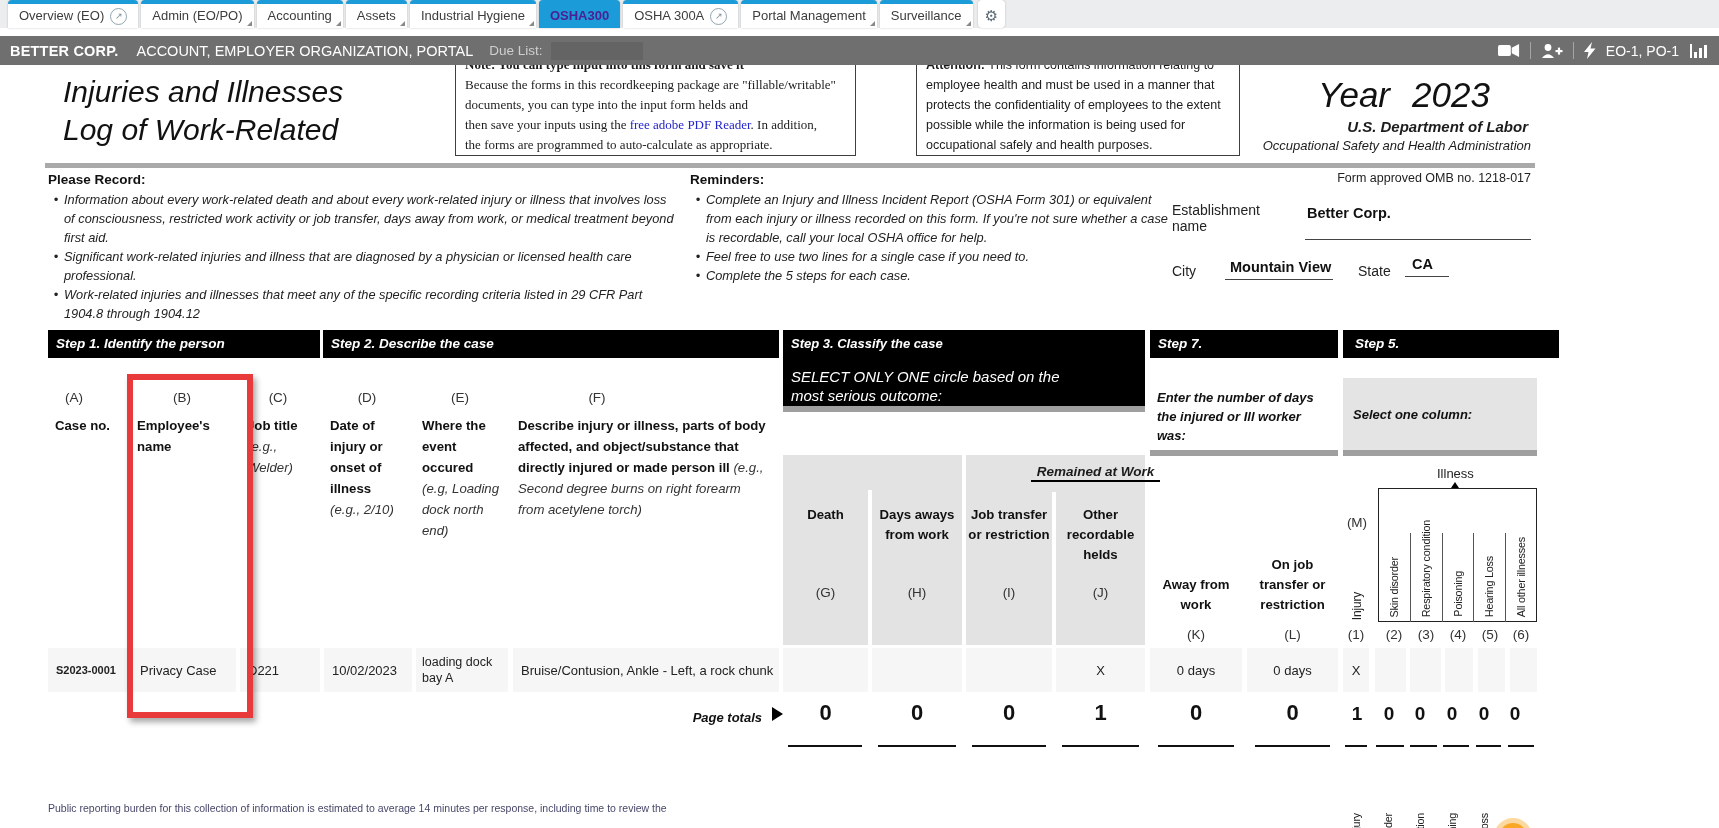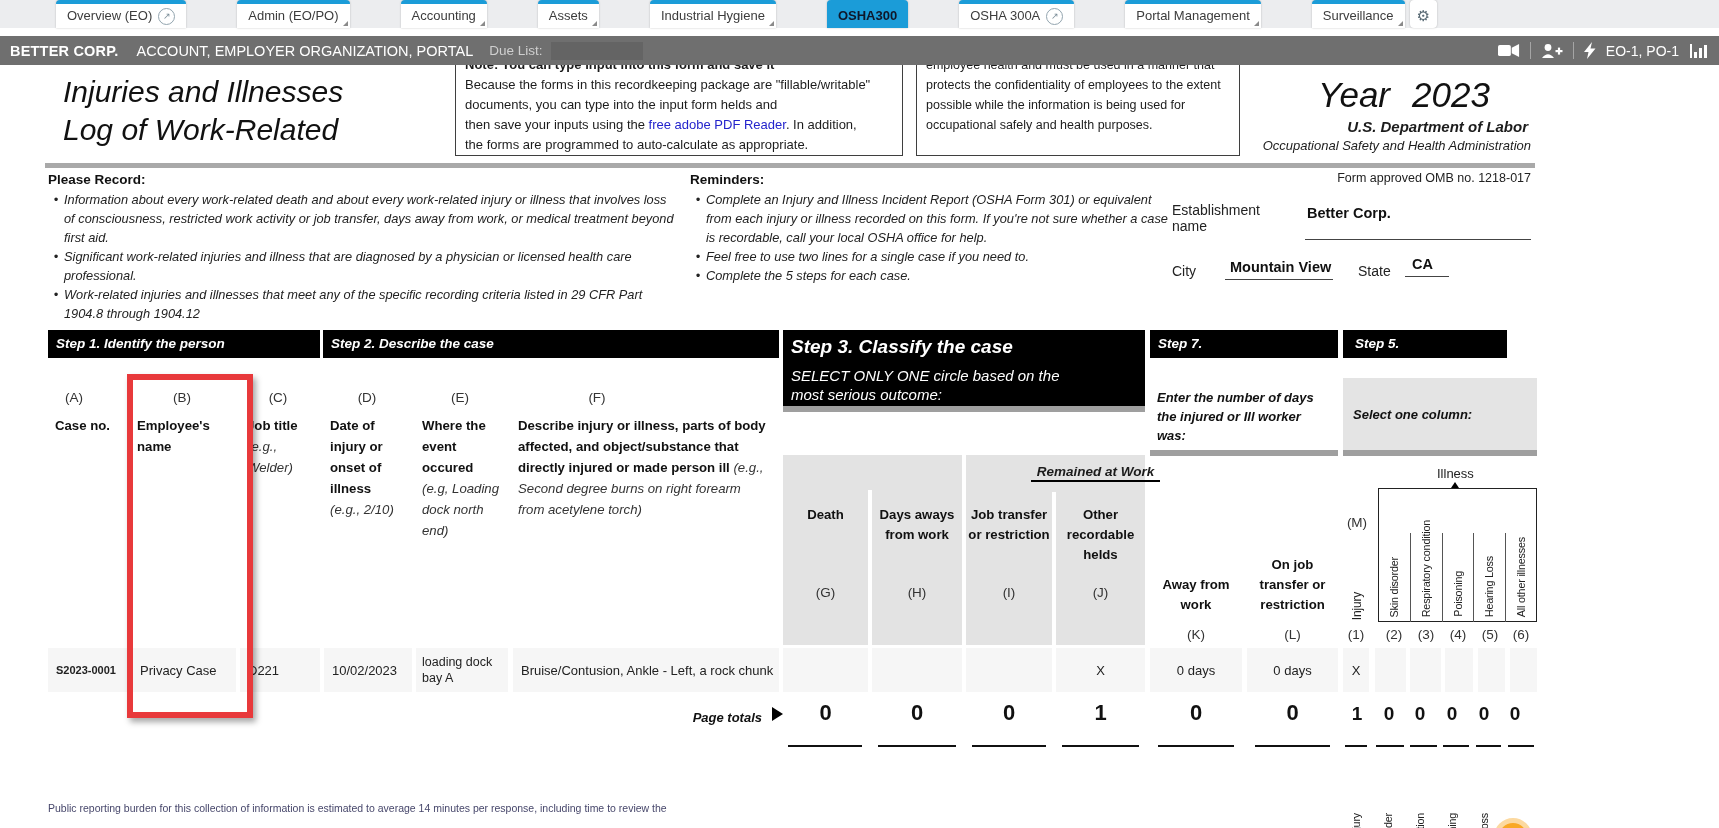--- a/index.html
+++ b/index.html
@@ -5,22 +5,22 @@
   html,body{margin:0;padding:0;background:#dfe1e3;}
   .screen{position:relative;width:1719px;height:828px;background:#ffffff;overflow:hidden;
           font-family:"Liberation Sans",sans-serif;color:#1c1c1c;}
   .abs{position:absolute;}
 
   
   .tabbar{position:absolute;left:0;top:0;width:1719px;height:32px;background:#ecedef;
           border-bottom:4px solid #ffffff;display:flex;align-items:flex-end;padding-left:8px;box-sizing:border-box;z-index:6;}
   .tab{position:relative;height:24px;line-height:24px;background:#fff;border-top:4px solid #1b9cd8;
        border-radius:4px 4px 0 0;padding:0 11px;margin-right:3px;font-size:13px;color:#3c3c3c;
-       box-shadow:0 0 2px rgba(0,0,0,.25);display:flex;align-items:center;gap:6px;cursor:default;margin-left:48px;}
-  .tab.active{background:#1b9cd8;color:#0f172a;font-weight:bold;}
+       box-shadow:0 0 2px rgba(0,0,0,.25);display:flex;align-items:center;gap:6px;cursor:default;}
+  .tab.active{background:#1b9cd8;color:#4c1d95;font-weight:bold;}
   .tab.fold::after{content:"";position:absolute;right:2px;bottom:2px;width:0;height:0;
        border-left:5px solid transparent;border-bottom:5px solid #8a8a8a;}
   .popout{display:inline-flex;width:15px;height:15px;border:1px solid #93a5af;border-radius:50%;
        color:#7b8d98;font-size:9px;align-items:center;justify-content:center;background:#fff;}
   .gearbtn{height:24px;border-top:4px solid #fff;background:#fff;border-radius:4px;margin-left:2px;
        padding:0 7px;display:flex;align-items:center;font-size:15px;color:#5a6b75;box-shadow:0 0 2px rgba(0,0,0,.25);}
 
   
   .toolbar{position:absolute;left:0;top:36px;width:1719px;height:29px;background:#6f6f6f;z-index:5;
        display:flex;align-items:center;padding:0 10px;box-sizing:border-box;color:#fff;}
@@ -58,21 +58,21 @@
   .bullets .bmark{width:16px;flex:none;text-align:center;}
 
   .estlabel{font-size:14px;color:#222;}
   .estval{font-weight:bold;font-size:14.5px;color:#111;}
   .uline{position:absolute;height:1px;background:#444;}
 
   
   .blackbar{position:absolute;background:#000;color:#fff;font-weight:bold;font-style:italic;
        font-size:13.5px;padding:6px 0 0 8px;box-sizing:border-box;height:28px;}
   .step3box{position:absolute;background:#000;color:#fff;padding:6px 0 0 8px;box-sizing:border-box;}
-  .step3box .t{font-weight:bold;font-style:italic;font-size:19px;margin-bottom:8px;}
+  .step3box .t{font-weight:bold;font-style:italic;font-size:13px;margin-bottom:16px;}
   .step3box .s{font-style:italic;font-size:15px;line-height:19px;}
   .shadowbar{position:absolute;background:#9f9f9f;}
   .grayblock{position:absolute;background:#e3e3e3;}
   .whitegap{position:absolute;background:#ffffff;}
   .colletter{position:absolute;font-size:13.5px;color:#333;text-align:center;width:40px;}
   .coltitle{position:absolute;font-weight:bold;font-size:13.2px;line-height:21px;color:#111;}
   .colhint{font-weight:normal;font-style:italic;color:#333;}
   .ccell-t{position:absolute;font-weight:bold;font-size:13.2px;line-height:20px;text-align:center;color:#111;}
   .cletter{position:absolute;font-size:13.5px;color:#333;text-align:center;}
   .remained{position:absolute;text-align:center;margin-left:40px;}
@@ -193,29 +193,30 @@
   <div class="sliver" style="top:242px;"></div>
   <div class="sliver" style="top:276px;"></div>
 
   <div class="page">
 
     <div class="abs ftitle" style="left:63px;top:8px;">
       <div>Injuries and Illnesses</div>
       <div>Log of Work-Related</div>
     </div>
 
-    <div class="notebox" style="left:455px;top:-14px;width:448px;height:105px;">
+    <div class="notebox" style="left:455px;top:-14px;width:401px;height:105px;font-family:Liberation Serif, serif;">
       <div class="nline nb-b">Note: You can type input into this form and save it</div>
       <div class="nline">Because the forms in this recordkeeping package are "fillable/writable"</div>
       <div class="nline">documents, you can type into the input form helds and</div>
       <div class="nline"><span>then save your inputs using the </span><span class="linktext">free adobe PDF Reader</span><span>. In addition,</span></div>
       <div class="nline">the forms are programmed to auto-calculate as appropriate.</div>
     </div>
 
     <div class="notebox att" style="left:916px;top:-14px;width:324px;height:105px;">
+      <div class="nline"><span class="nb-b">Attention:</span><span> This form contains information relating to</span></div>
       <div class="nline">employee health and must be used in a manner that</div>
       <div class="nline">protects the confidentiality of employees to the extent</div>
       <div class="nline">possible while the information is being used for</div>
       <div class="nline">occupational safely and health purposes.</div>
     </div>
 
     <div class="abs yearline" style="left:1318px;top:10px;">
       <span>Year</span>
         <span>2023</span>
     </div>
@@ -278,21 +279,21 @@
 
     <div class="blackbar" style="left:48px;top:265px;width:272px;">Step 1. Identify the person</div>
     <div class="blackbar" style="left:323px;top:265px;width:456px;">Step 2. Describe the case</div>
     <div class="step3box" style="left:783px;top:265px;width:362px;height:76px;">
       <div class="t">Step 3. Classify the case</div>
       <div class="s">SELECT ONLY ONE circle based on the</div>
       <div class="s">most serious outcome:</div>
     </div>
     <div class="shadowbar" style="left:783px;top:341px;width:362px;height:6px;"></div>
     <div class="blackbar" style="left:1150px;top:265px;width:188px;">Step 7.</div>
-    <div class="blackbar" style="left:1343px;top:265px;width:164px;padding-left:12px;">Step 5.</div>
+    <div class="blackbar" style="left:1343px;top:265px;width:216px;padding-left:12px;">Step 5.</div>
 
     <div class="s4note" style="left:1157px;top:323px;width:176px;">Enter the number of days the injured or Ill worker was:</div>
     <div class="shadowbar" style="left:1150px;top:385px;width:188px;height:6px;"></div>
 
     <div class="s5box" style="left:1343px;top:313px;width:194px;height:72px;">
       <span>Select one column:</span>
     </div>
     <div class="shadowbar" style="left:1343px;top:385px;width:194px;height:6px;"></div>
 
     <div class="colletter" style="left:54px;top:325px;">(A)</div>

